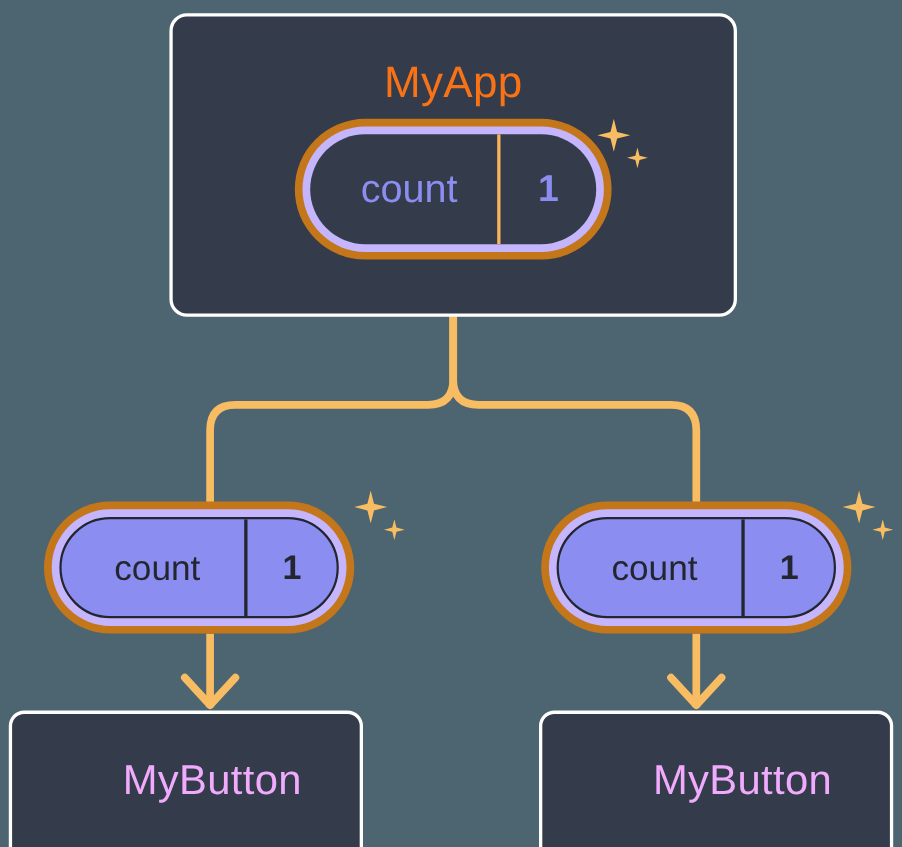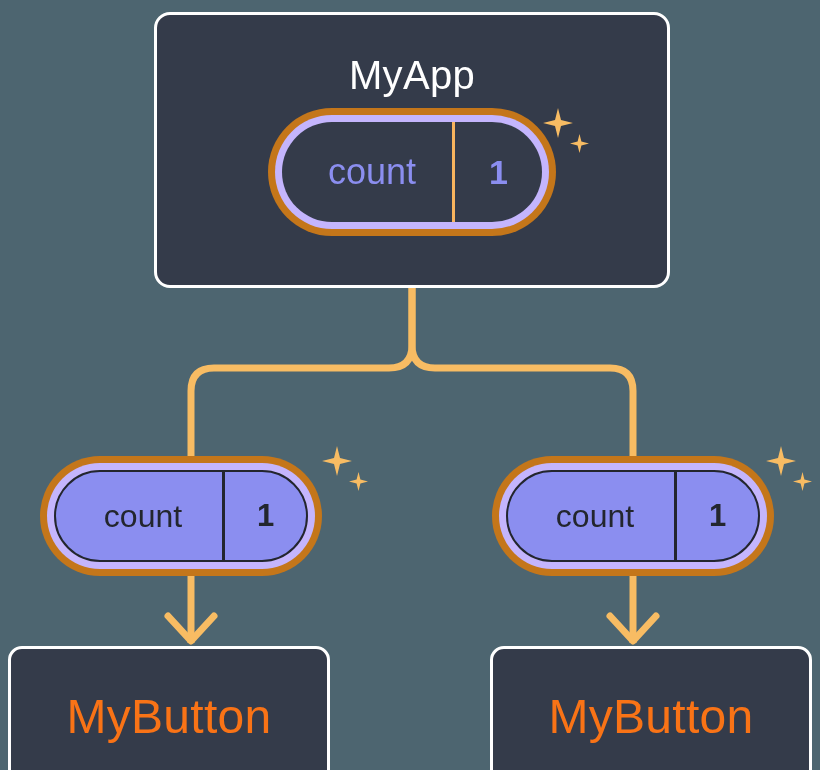--- a/index.html
+++ b/index.html
@@ -41,42 +41,43 @@
     width: 516px;
     height: 276px;
     border-radius: 16px;
   }
   #app-title {
     position: absolute;
     left: 0;
     top: 38px;
     width: 100%;
     text-align: center;
-    color: #ffffff;
+    color: #f97316;
     font-size: 40px;
     font-weight: 400;
     letter-spacing: 0.3px;
   }
   .button-card {
     width: 322px;
     height: 150px;
     border-radius: 14px;
   }
   #button-card-left  { left: 8px;   top: 646px; }
   #button-card-right { left: 490px; top: 646px; }
   .button-label {
     position: absolute;
     left: 0;
     top: 40px;
     width: 100%;
     text-align: center;
-    color: #f97316;
-    font-size: 48px;
+    color: #f0abfc;
+    font-size: 38px;
     font-weight: 400;
     letter-spacing: 0.3px;
+    padding-left: 24px;
   }
 
   
   .pill {
     position: absolute;
     box-sizing: border-box;
     border-radius: 999px;
     background: #c4761a;            
     padding: 7px;
   }

